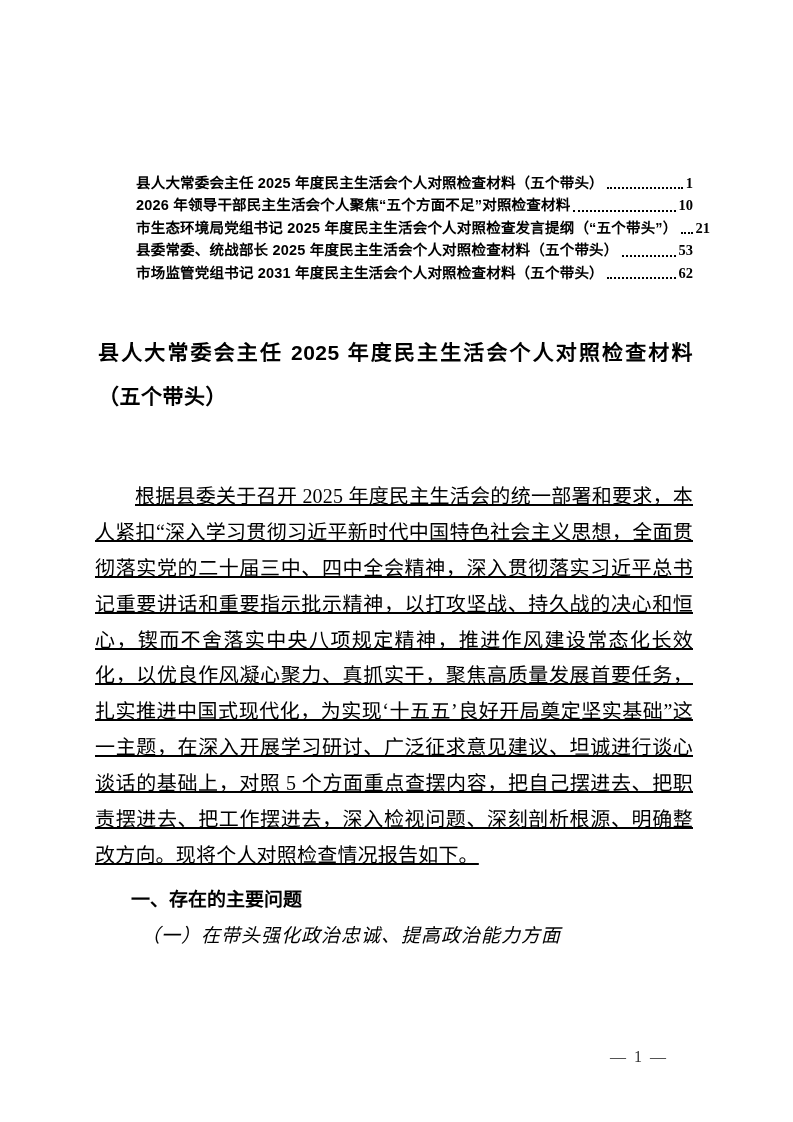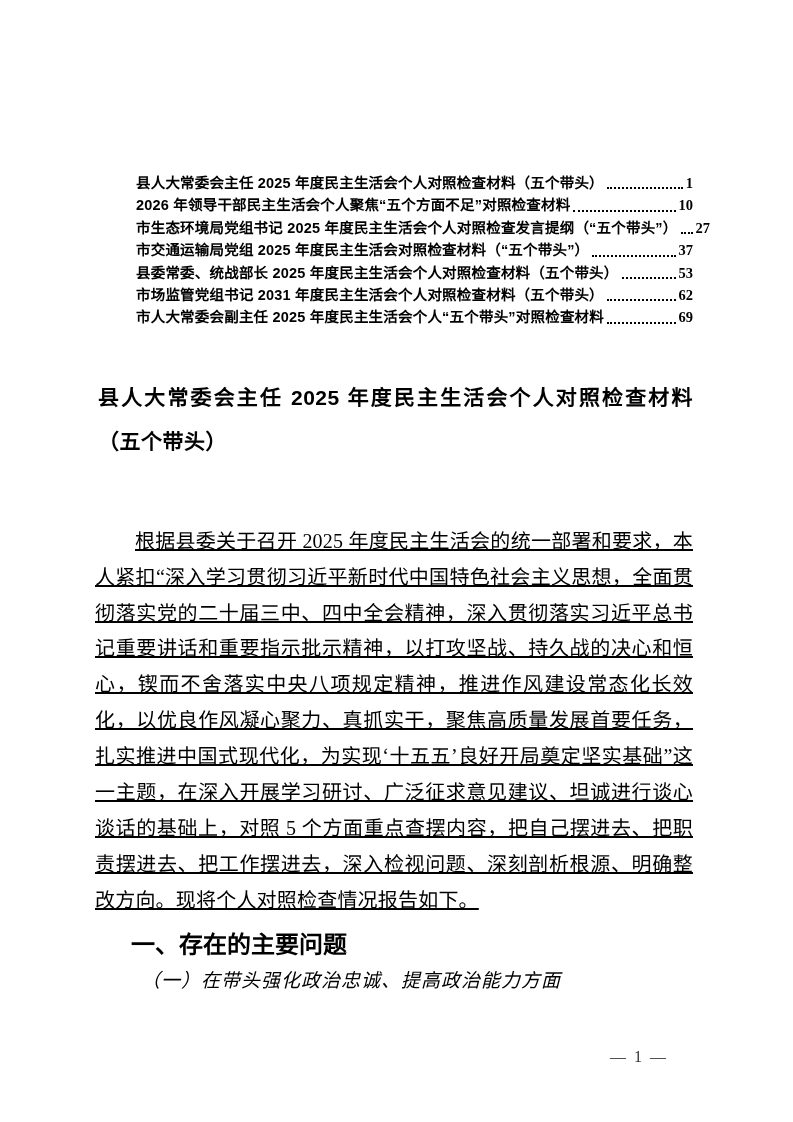--- a/index.html
+++ b/index.html
@@ -65,21 +65,21 @@
     letter-spacing: 0.2px;
     text-decoration: underline;
   }
 
   
   .section-heading {
     margin-top: 11px;
     padding-left: 36px;
     font-family: "Liberation Sans", "DejaVu Sans", sans-serif;
     font-weight: bold;
-    font-size: 24px;
+    font-size: 19px;
     line-height: 30px;
   }
   .subsection-heading {
     margin-top: 7px;
     padding-left: 46px;
     font-style: italic;
     font-size: 19px;
     line-height: 28px;
     letter-spacing: 1px;
     font-family: Liberation Serif, serif;
@@ -110,46 +110,36 @@
     <div class="toc-row">
       <span class="toc-title">2026 年领导干部民主生活会个人聚焦“五个方面不足”对照检查材料</span>
       <span class="toc-leader"></span>
       <span class="toc-page">10</span>
     </div>
 
 
     <div class="toc-row">
       <span class="toc-title">市生态环境局党组书记 2025 年度民主生活会个人对照检查发言提纲（“五个带头”）</span>
       <span class="toc-leader"></span>
-      <span class="toc-page">27</span>
+      <span class="toc-page">21</span>
     </div>
 
-    <div class="toc-row">
-      <span class="toc-title">市交通运输局党组 2025 年度民主生活会对照检查材料（“五个带头”）</span>
-      <span class="toc-leader"></span>
-      <span class="toc-page">37</span>
-    </div>
 
     <div class="toc-row">
       <span class="toc-title">县委常委、统战部长 2025 年度民主生活会个人对照检查材料（五个带头）</span>
       <span class="toc-leader"></span>
       <span class="toc-page">53</span>
     </div>
 
     <div class="toc-row">
       <span class="toc-title">市场监管党组书记 2031 年度民主生活会个人对照检查材料（五个带头）</span>
       <span class="toc-leader"></span>
       <span class="toc-page">62</span>
     </div>
 
-    <div class="toc-row">
-      <span class="toc-title">市人大常委会副主任 2025 年度民主生活会个人“五个带头”对照检查材料</span>
-      <span class="toc-leader"></span>
-      <span class="toc-page">69</span>
-    </div>
   </div>
 
   <div class="doc-title">县人大常委会主任 2025 年度民主生活会个人对照检查材料（五个带头）</div>
 
   <div class="body-para">根据县委关于召开 2025 年度民主生活会的统一部署和要求，本人紧扣“深入学习贯彻习近平新时代中国特色社会主义思想，全面贯彻落实党的二十届三中、四中全会精神，深入贯彻落实习近平总书记重要讲话和重要指示批示精神，以打攻坚战、持久战的决心和恒心，锲而不舍落实中央八项规定精神，推进作风建设常态化长效化，以优良作风凝心聚力、真抓实干，聚焦高质量发展首要任务，扎实推进中国式现代化，为实现‘十五五’良好开局奠定坚实基础”这一主题，在深入开展学习研讨、广泛征求意见建议、坦诚进行谈心谈话的基础上，对照 5 个方面重点查摆内容，把自己摆进去、把职责摆进去、把工作摆进去，深入检视问题、深刻剖析根源、明确整改方向。现将个人对照检查情况报告如下。</div>
 
   <div class="section-heading">一、存在的主要问题</div>
 
   <div class="subsection-heading">（一）在带头强化政治忠诚、提高政治能力方面</div>
 

